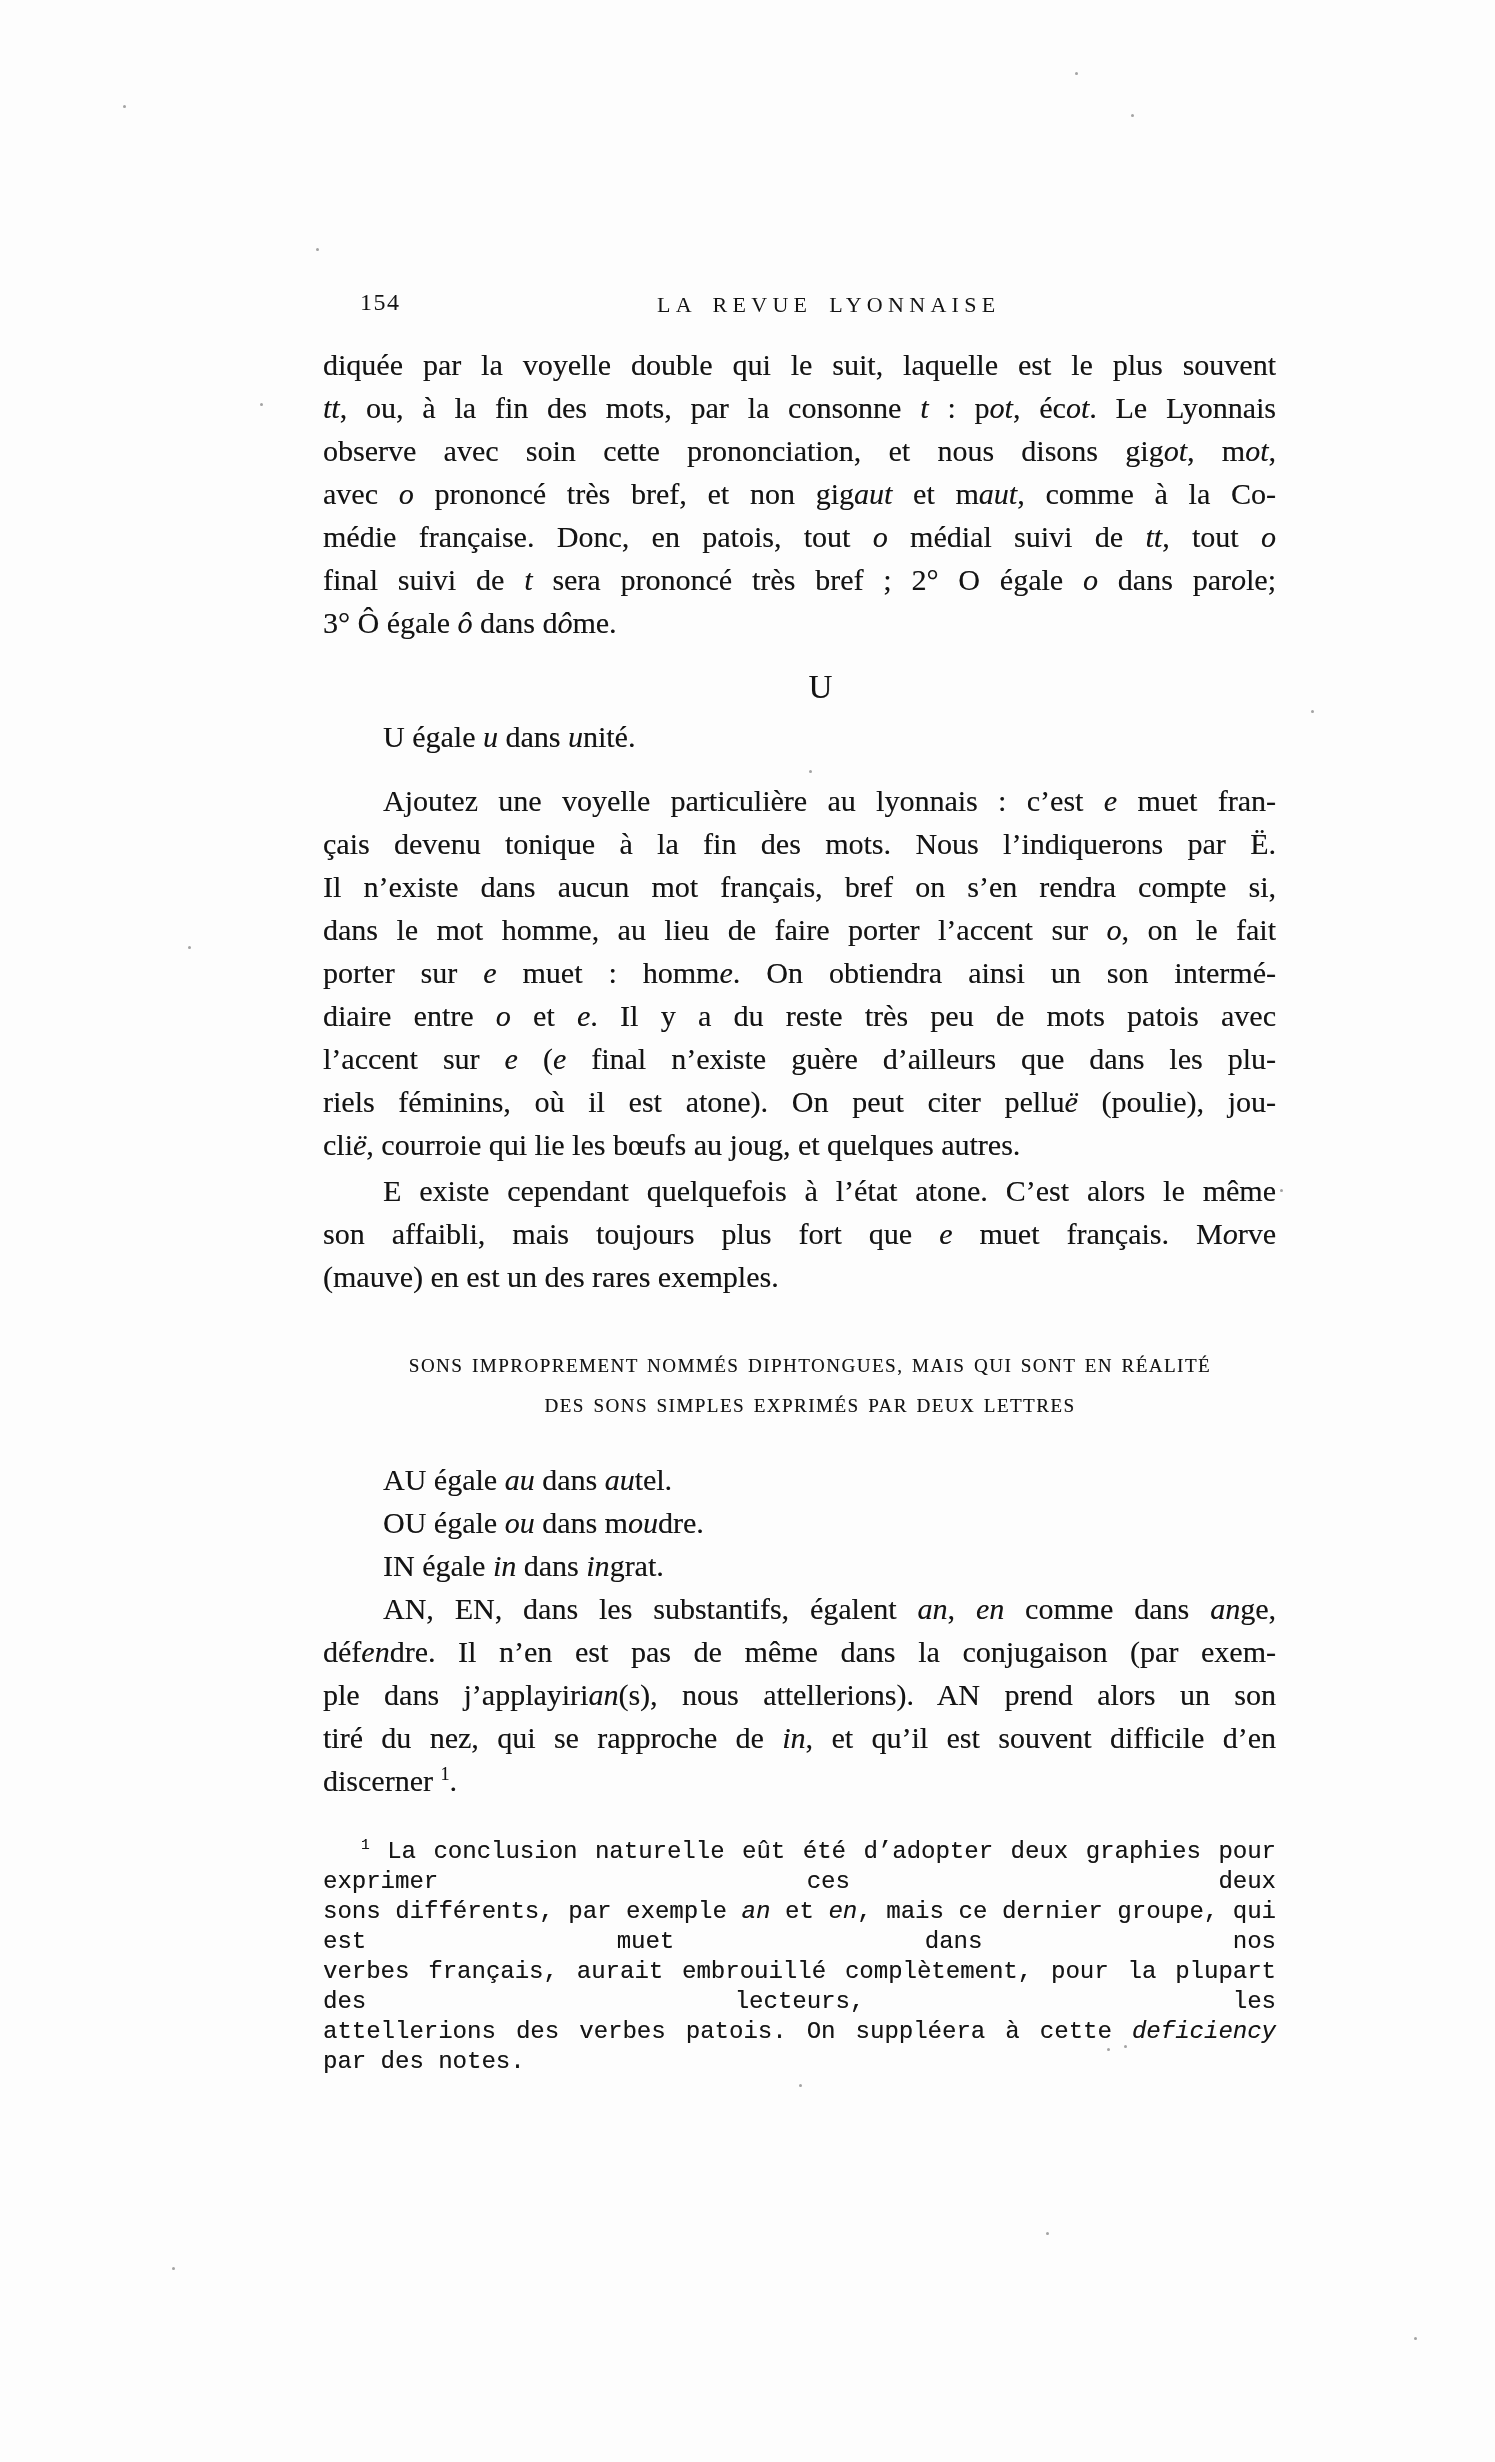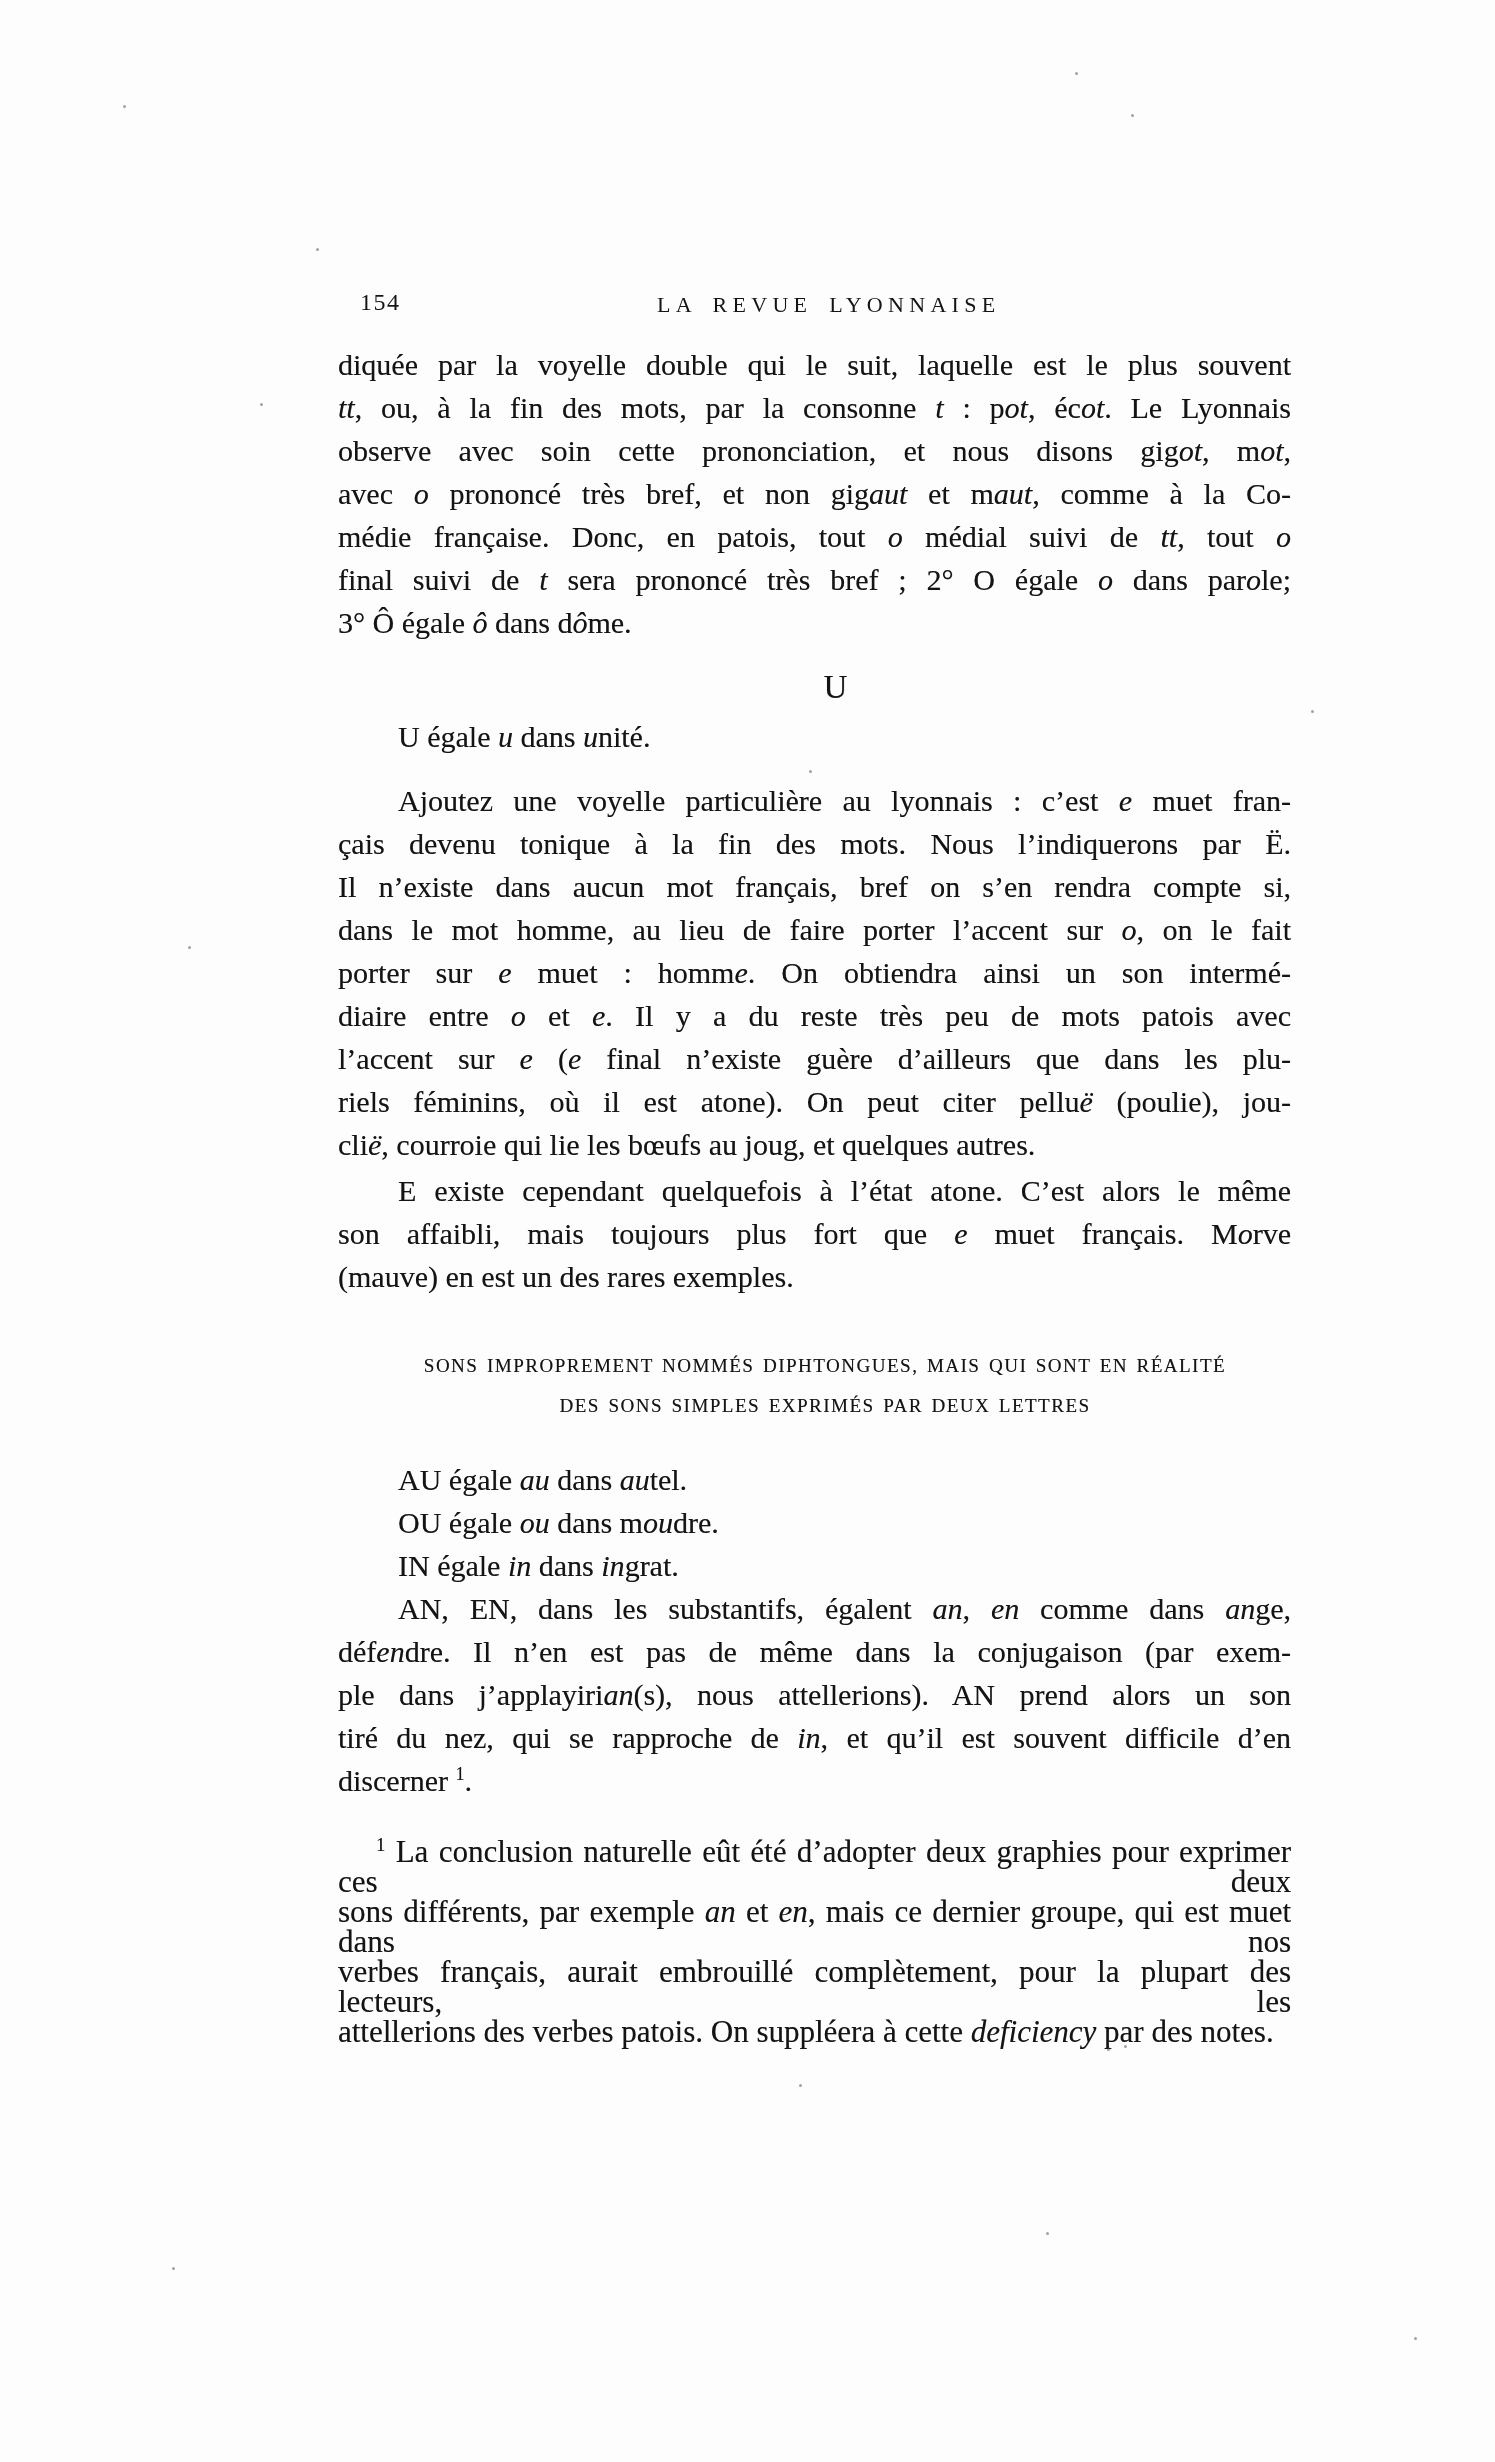--- a/index.html
+++ b/index.html
@@ -17,21 +17,21 @@
     position:absolute;left:360px;top:289px;
     font-size:24px;letter-spacing:1.5px;
   }
   .running-title{
     position:absolute;left:657px;top:292px;
     font-size:22px;letter-spacing:5.3px;word-spacing:6px;
     white-space:nowrap;
   }
   
   .main{
-    position:absolute;left:338px;top:343px;width:953px;
+    position:absolute;left:323px;top:343px;width:953px;
     font-size:30px;
     text-shadow:0.2px 0.2px 0.4px rgba(10,10,10,.45);
   }
   .line{
     line-height:43px;
     text-align:justify;
     text-align-last:justify;
     white-space:normal;
   }
   .line.last{text-align-last:left;}
@@ -49,21 +49,22 @@
   .para-e{margin-top:3px;}
   .section-head{
     margin:48px 0 32px 0;
     font-size:19px;font-weight:normal;
     letter-spacing:1.5px;word-spacing:2.3px;
     text-align:center;line-height:40px;
     position:relative;left:10.5px;
   }
   .footnote{
     margin-top:35px;
-    font-size:31px;
+    font-size:24px;
+    font-family:Liberation Mono, monospace;
   }
   .footnote .line{line-height:30px;}
   .footnote .line.first{text-indent:38px;}
   
   .speck{
     position:absolute;width:3px;height:3px;border-radius:50%;
     background:#4a4a4a;opacity:.5;
   }
 </style>
 </head>

